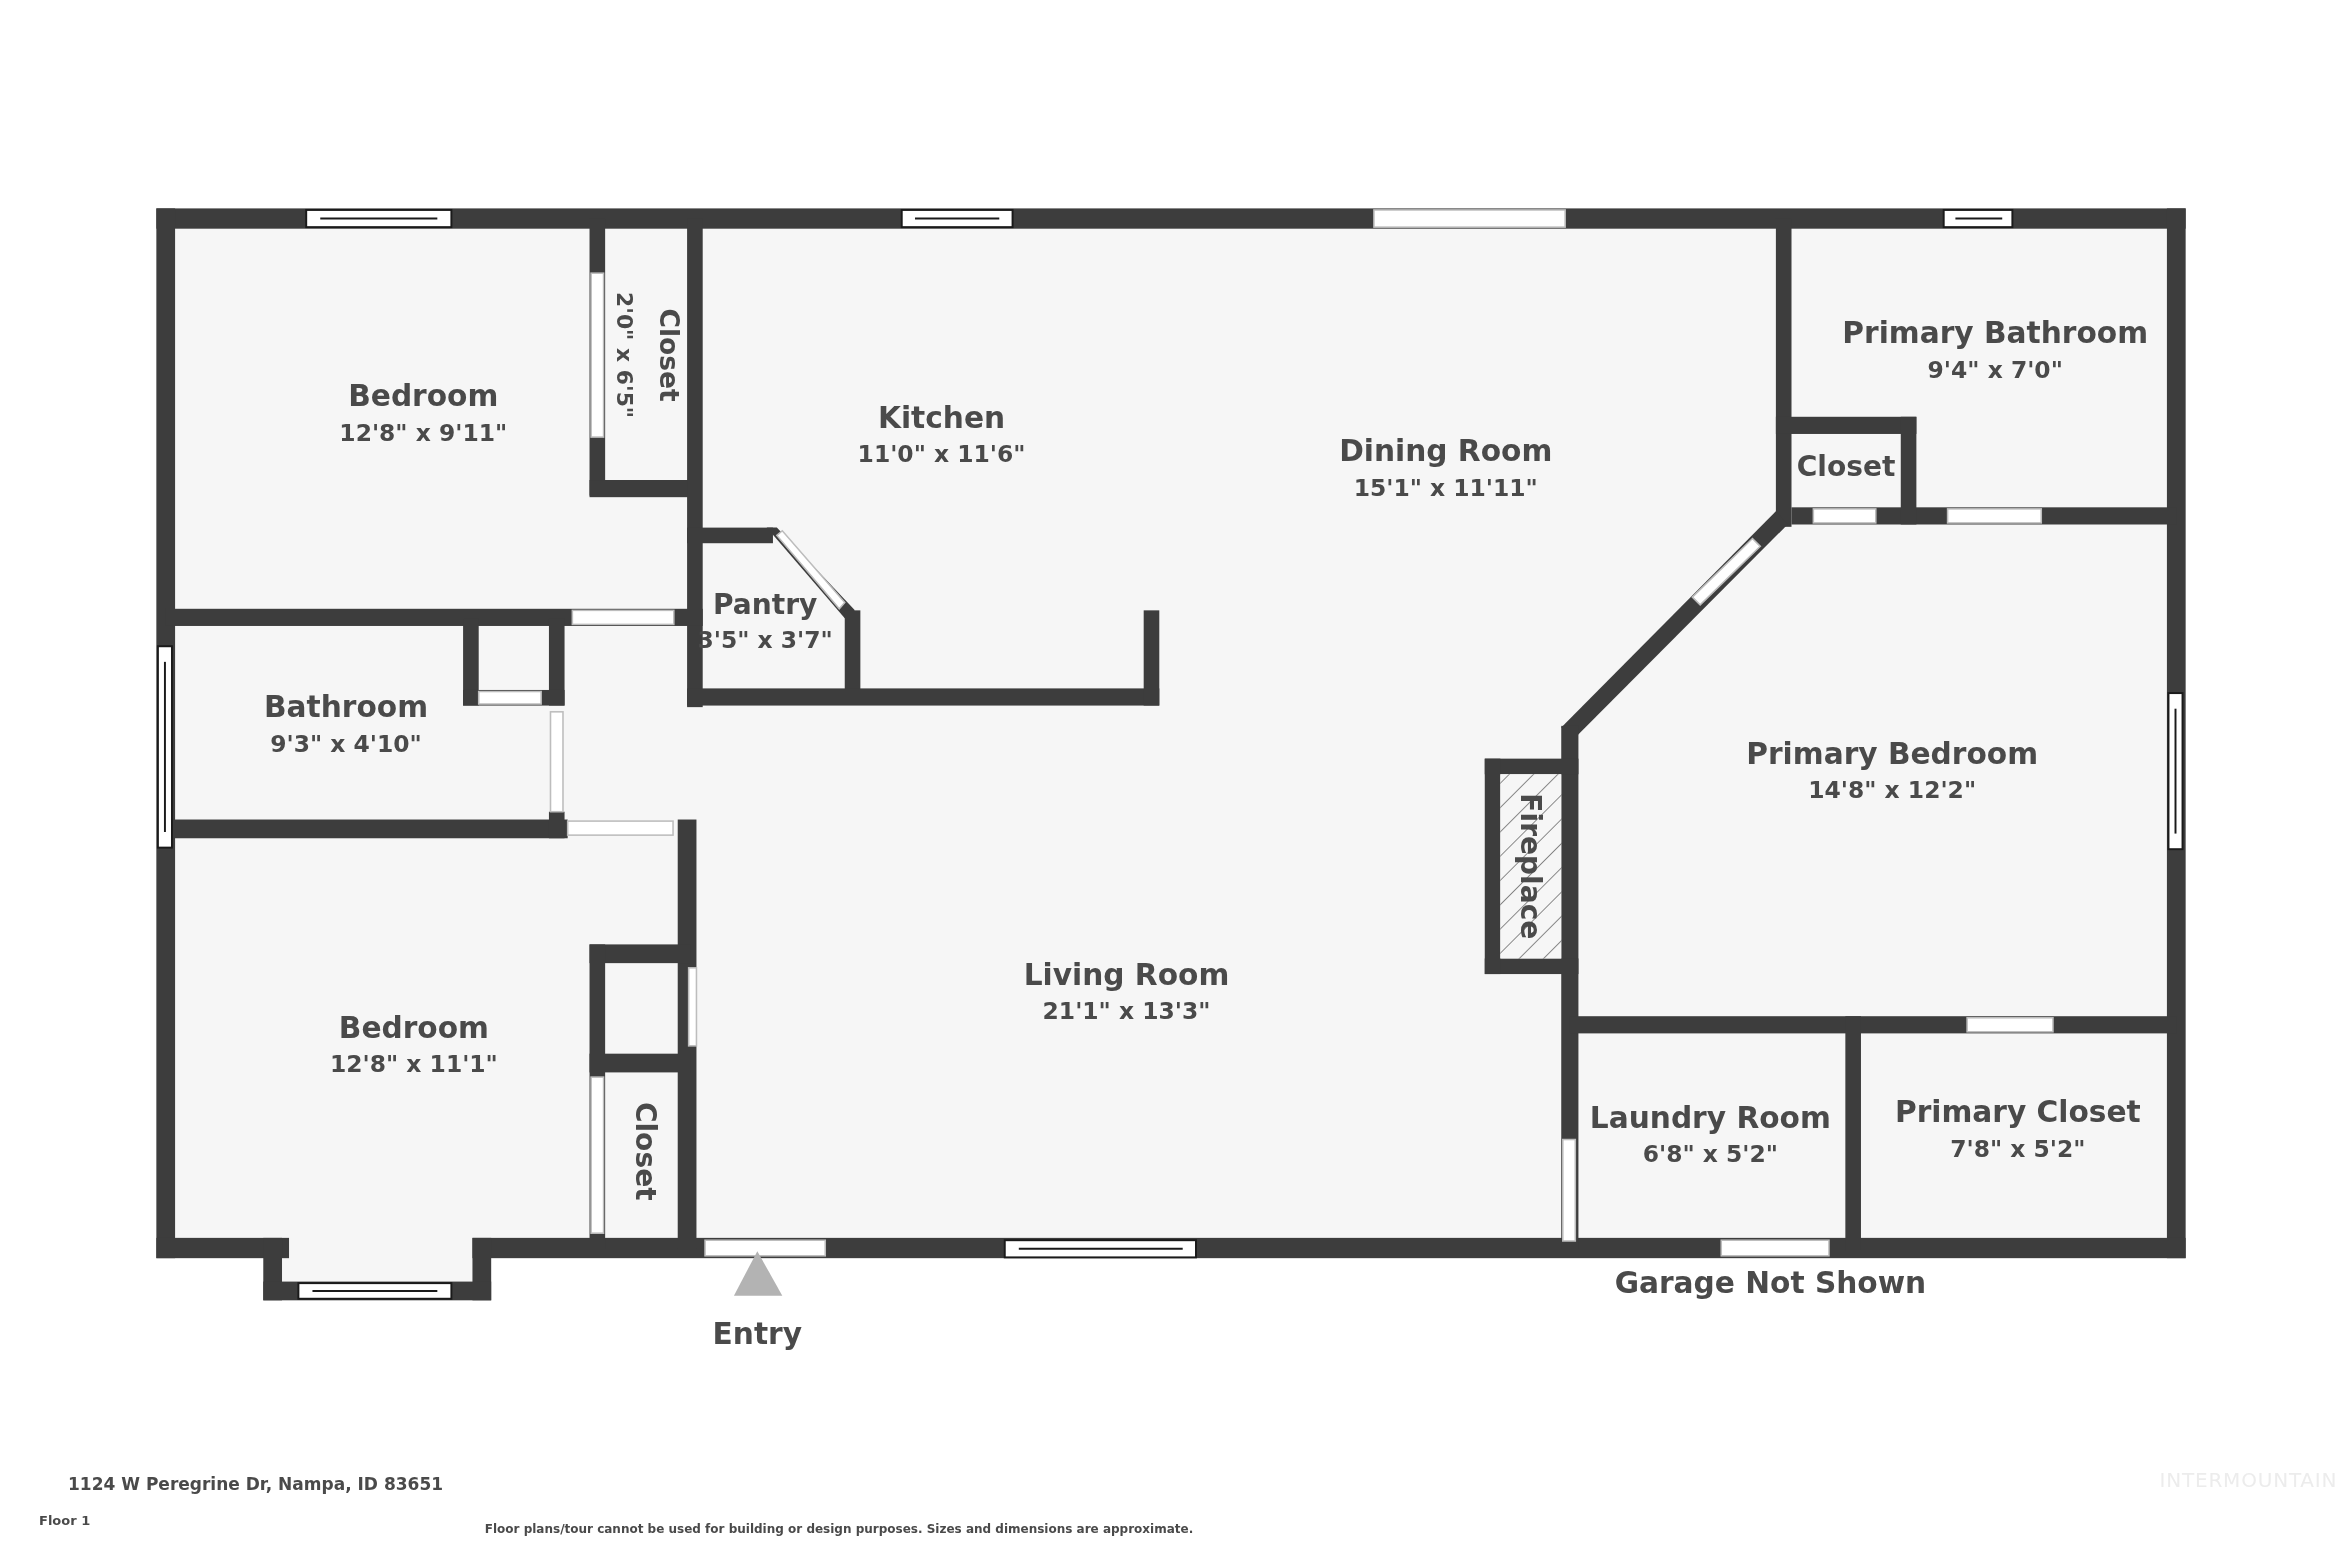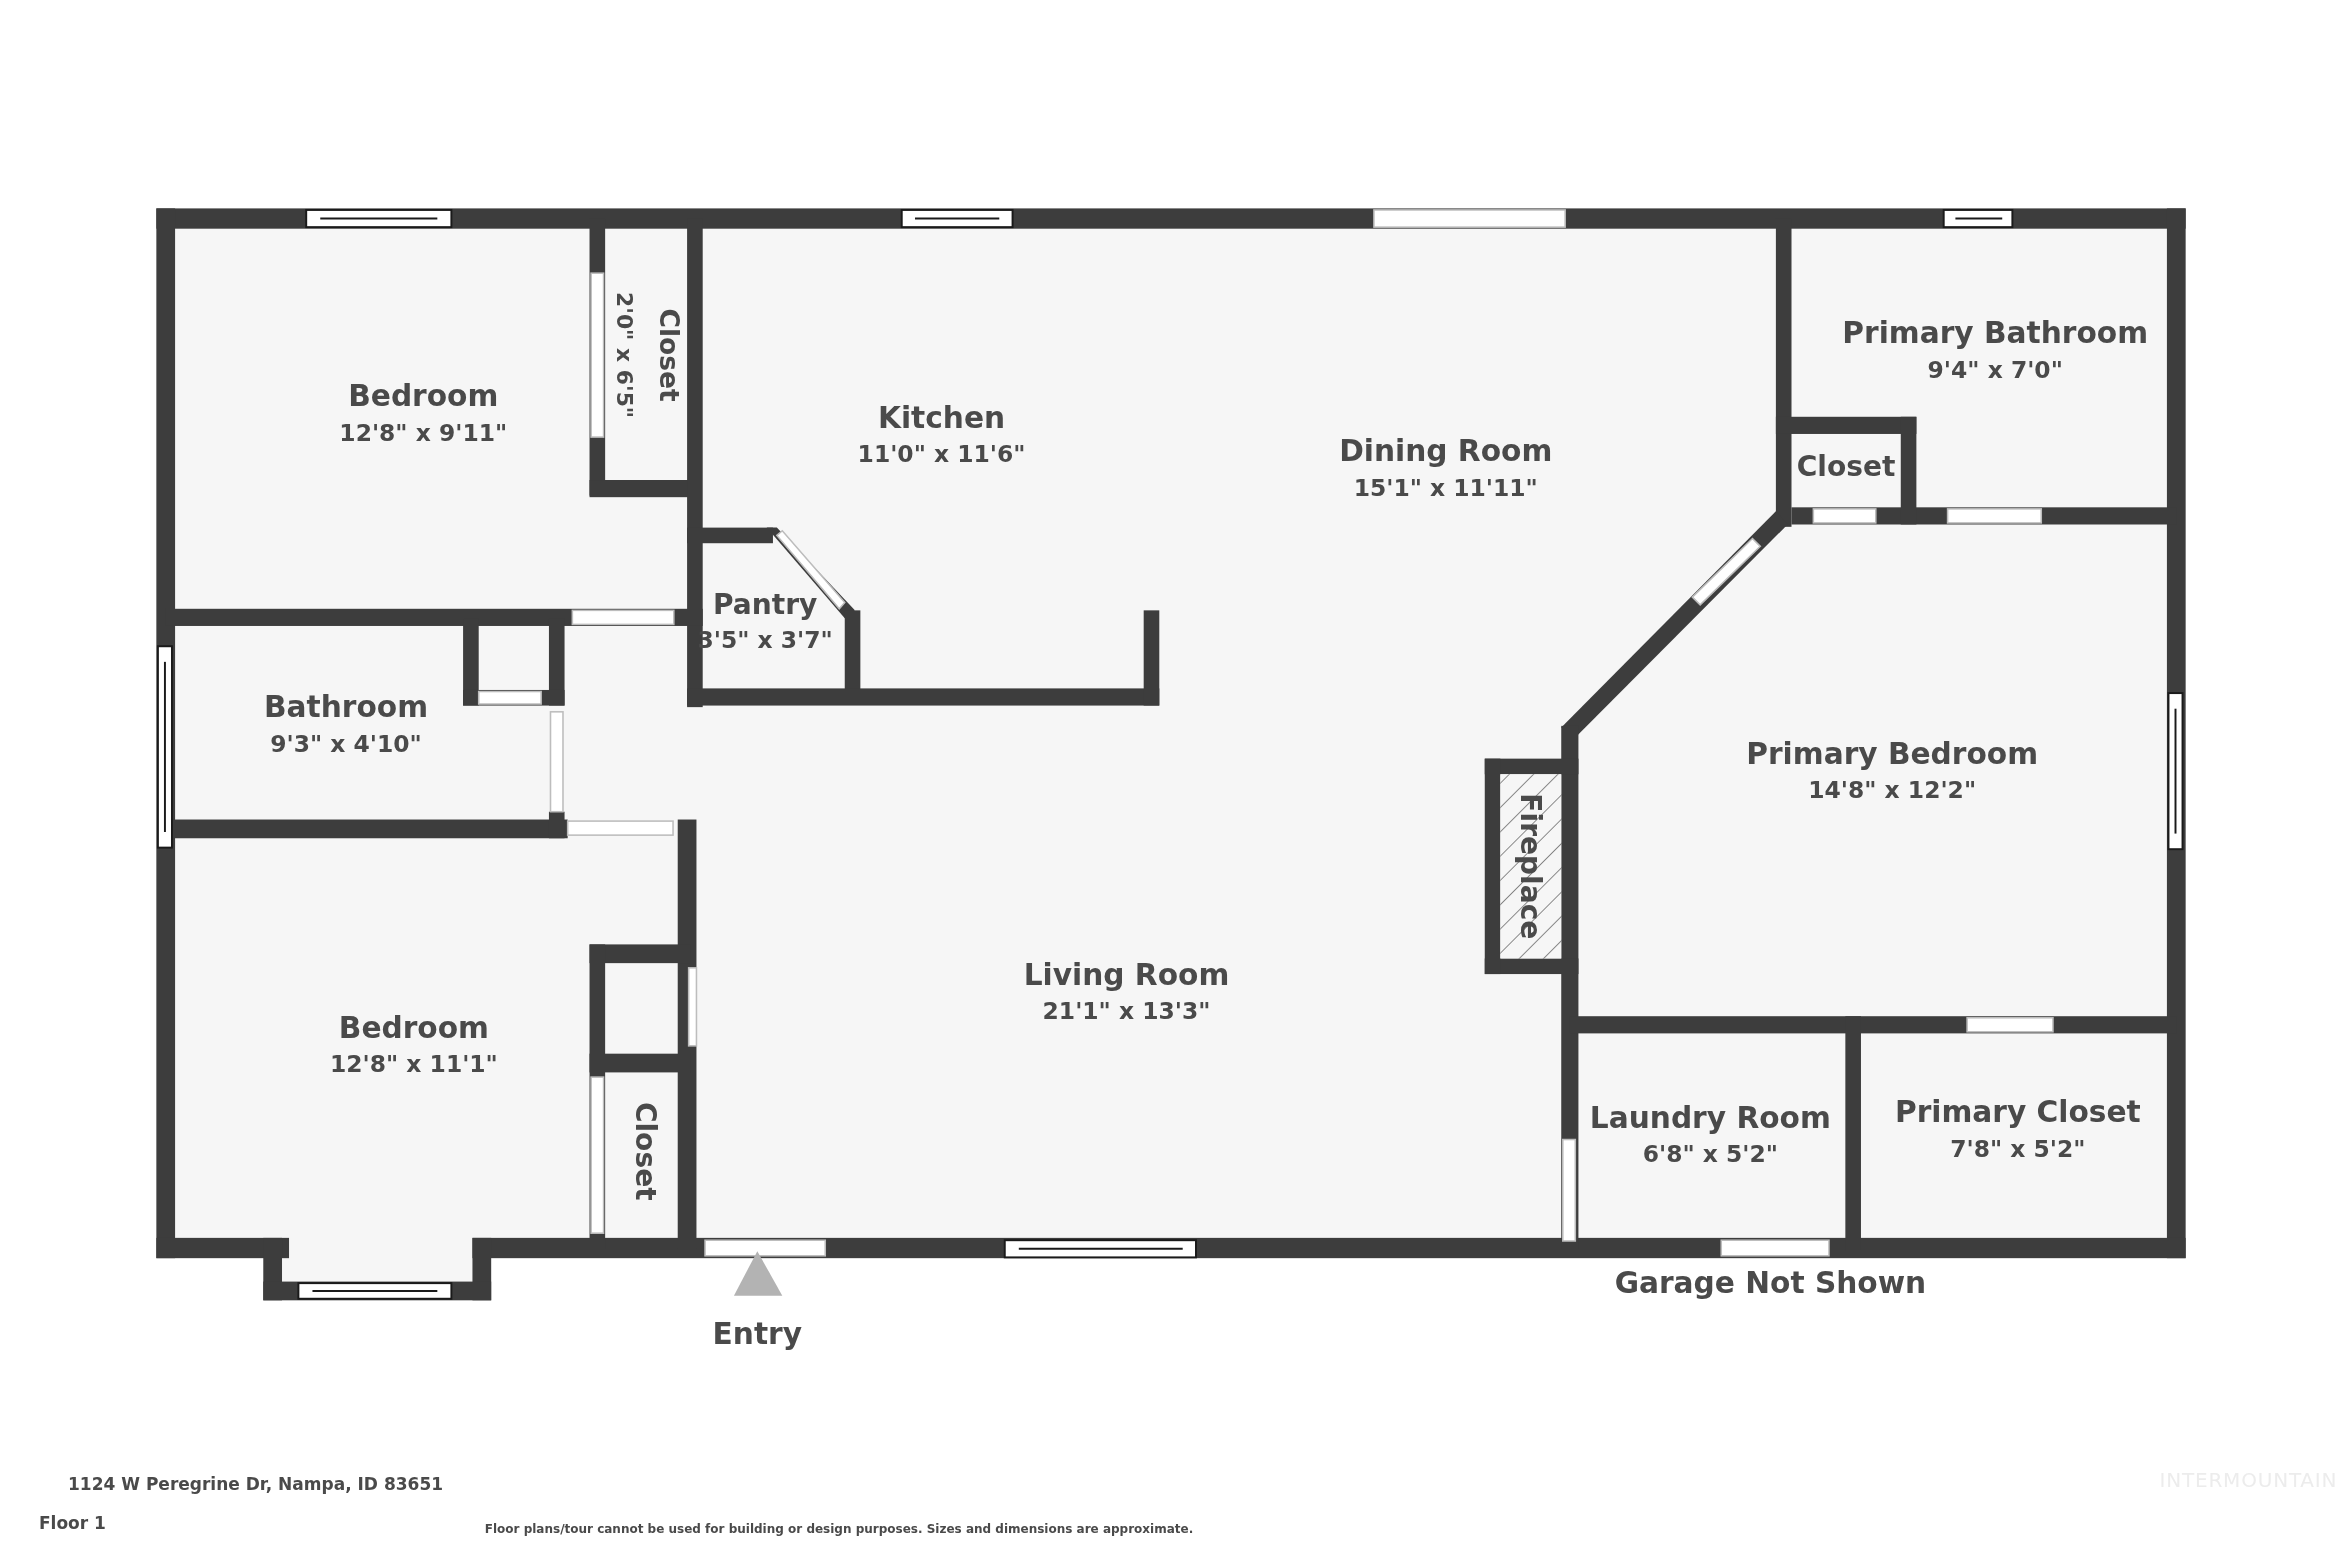--- a/index.html
+++ b/index.html
@@ -8,21 +8,21 @@
   #plan { position: absolute; left: 0; top: 0; width: 2342px; height: 1561px; }
   .wall { fill: #3d3d3d; }
   .floor { fill: #f6f6f6; }
   .opening { fill: #ffffff; stroke: #bdbdbd; stroke-width: 2; }
   .window { fill: #ffffff; stroke: #1a1a1a; stroke-width: 2.5; }
   .room-name { font-family: "DejaVu Sans", sans-serif; font-weight: bold; font-size: 38px; fill: #4a4a4a; text-anchor: middle; }
   .room-dim { font-family: "DejaVu Sans", sans-serif; font-weight: bold; font-size: 30px; fill: #4a4a4a; text-anchor: middle; }
   .label-big { font-family: "DejaVu Sans", sans-serif; font-weight: bold; font-size: 38px; fill: #4a4a4a; text-anchor: middle; }
   .foot { position: absolute; font-family: "DejaVu Sans", sans-serif; font-weight: bold; color: #4a4a4a; }
   .addr { left: 39px; top: 1474px; font-size: 17px; margin-left: 29px; }
-  .floor-label { left: 39px; top: 1513px; font-size: 17px; }
+  .floor-label { left: 39px; top: 1513px; font-size: 13px; }
   .disclaimer { left: 0; width: 1678px; text-align: center; top: 1522px; font-size: 12px; }
   .watermark { right: 4.7px; top: 1468px; font-size: 20px; color: #ececec; font-weight: normal; letter-spacing: 0.8px; }
 </style>
 </head>
 <body>
 
 <svg id="plan" viewBox="0 0 3000 2000" xmlns="http://www.w3.org/2000/svg">
 
   <g>
     <polygon class="floor" points="212,280 2787,280 2787,1599 2458,1599 2458,1599 212,1599"></polygon>

